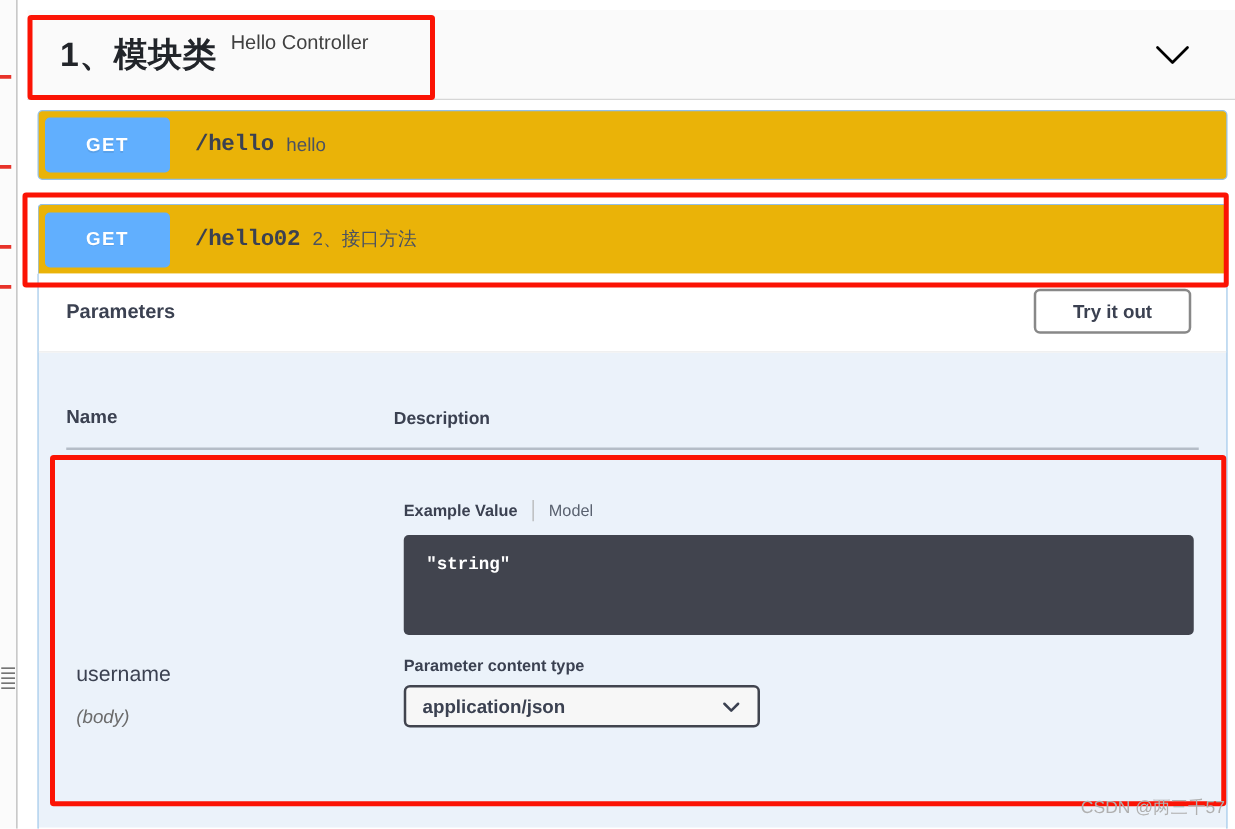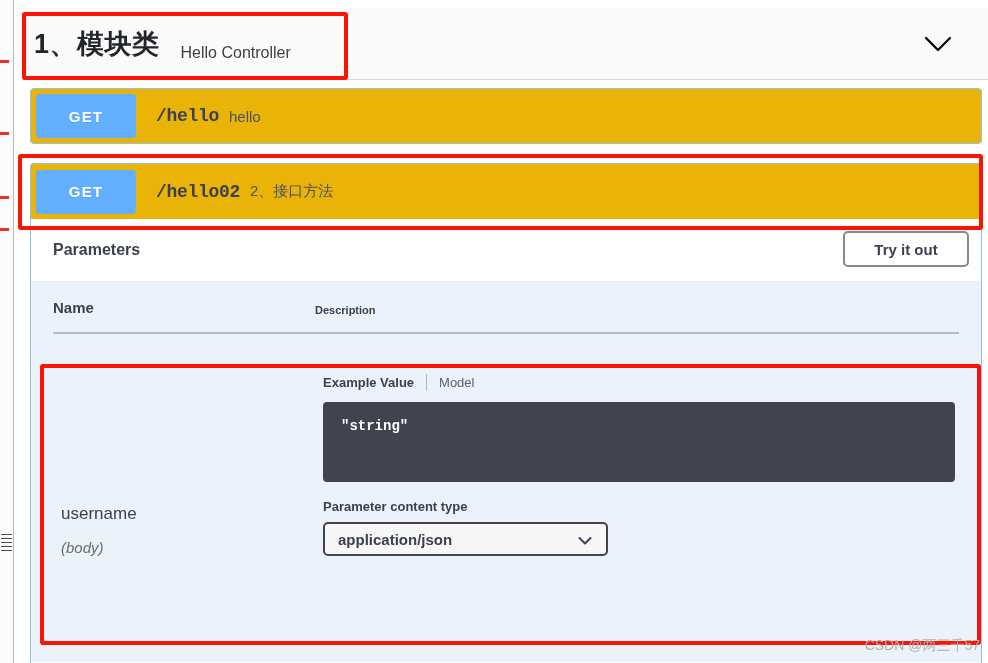--- a/index.html
+++ b/index.html
@@ -50,23 +50,22 @@
     position: absolute;
     left: 22px; top: 8px;
     width: 966px; height: 72px;
     background: #fafafa;
     border-bottom: 1px solid #d6d6d6;
     display: flex;
     align-items: center;
   }
   .tag-title-wrap {
     display: flex;
-    align-items: flex-end;
-    padding-left: 12px;
-    gap: 10px;
+    align-items: flex-start;
+    padding-left: 26px;
   }
   .tag-title {
     font-size: 27px;
     font-weight: bold;
     color: #22252a;
     letter-spacing: 0.5px;
   }
   .tag-desc {
     font-size: 16px;
     color: #404040;
@@ -142,45 +141,45 @@
     border-bottom: 1px solid #ececec;
   }
   .params-title {
     margin-left: 22px;
     font-size: 16px;
     font-weight: bold;
     color: #3b4151;
   }
   .tryout-btn {
     position: absolute;
-    right: 12px; top: 12px;
+    right: 28px; top: 12px;
     width: 126px; height: 36px;
     background: #ffffff;
     border: 2px solid #888888;
     border-radius: 5px;
     color: #3b4151;
     font-size: 15px;
     font-weight: bold;
     cursor: pointer;
     font-family: "Liberation Sans", sans-serif;
   }
 
   .params-table {
     background: #ebf2fa;
     height: 380px;
     padding: 0 22px;
   }
   .table-head {
     display: flex;
     align-items: flex-end;
-    height: 52px;
+    height: 78px;
     border-bottom: 2px solid #b5bdc7;
   }
   .th-name { width: 262px; font-size: 15px; font-weight: bold; color: #3b4151; padding-bottom: 16px; }
-  .th-desc { font-size: 11px; font-weight: bold; color: #3b4151; padding-bottom: 16px; }
+  .th-desc { font-size: 14px; font-weight: bold; color: #3b4151; padding-bottom: 16px; }
 
   .param-row {
     display: flex;
     padding-top: 18px;
     align-items: flex-end;
   }
   .param-name-cell { width: 262px; padding-left: 8px; }
   .param-name {
     font-size: 17px;
     color: #3b4151;

